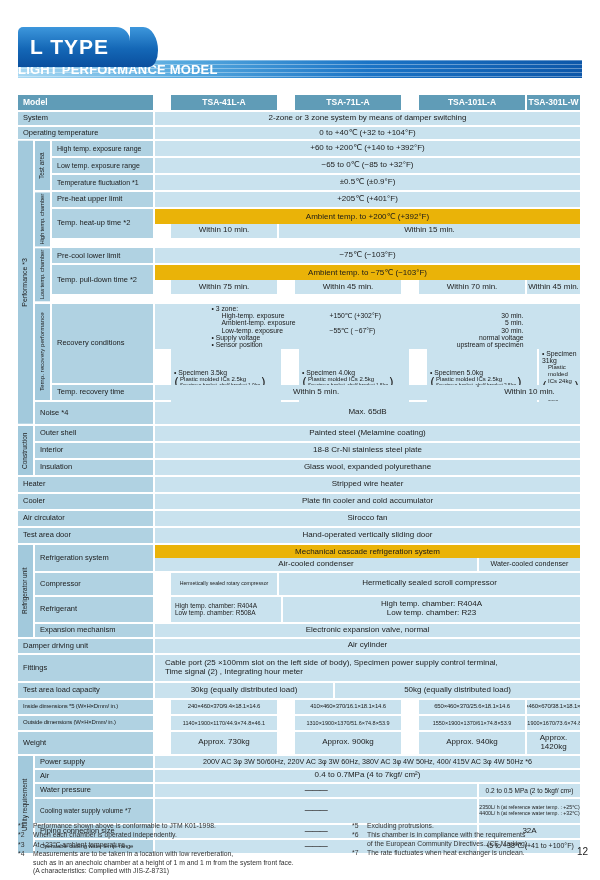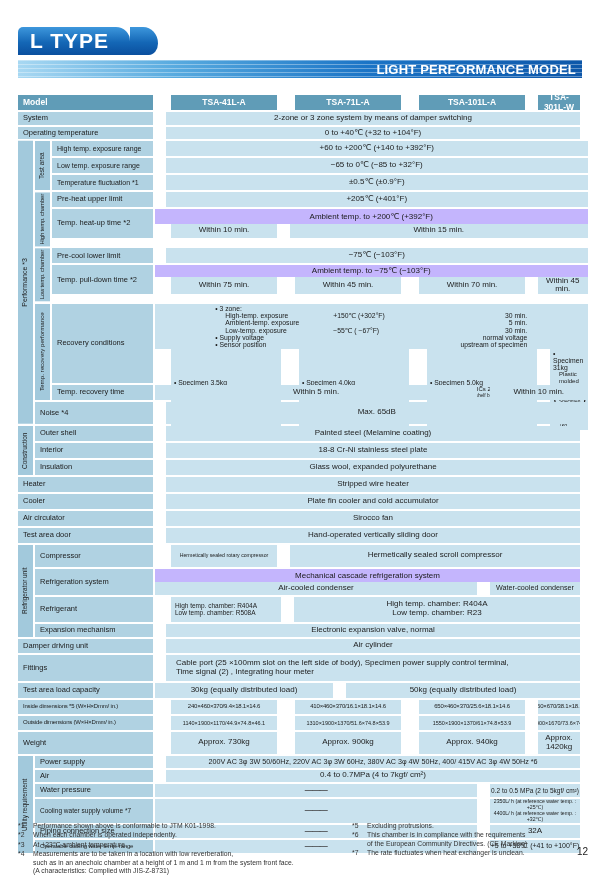--- a/index.html
+++ b/index.html
@@ -1,30 +1,30 @@
 <!DOCTYPE html>
 <html><head>
 <meta charset="utf-8">
 <style>
   html,body{margin:0;padding:0;background:#fff;}
   #page{position:relative;width:600px;height:880px;background:#fff;
         font-family:"Liberation Sans","DejaVu Sans",sans-serif;color:#1a1a1a;overflow:hidden;}
 
   
-  .ltab{position:absolute;left:18px;top:27px;width:112px;height:28px;
+  .ltab{position:absolute;left:18px;top:27px;width:112px;height:40px;
         background:linear-gradient(180deg,#3d97dc 0%,#1467b6 55%,#0a4f9e 100%);
         border-radius:5px 14px 0 0;z-index:2;
         display:flex;align-items:center;}
   .ltab::after{content:"";position:absolute;left:100%;top:0;width:28px;height:100%;
         background:linear-gradient(180deg,#3d97dc 0%,#1467b6 55%,#0a4f9e 100%);
         border-radius:0 90% 55% 0/0 100% 70% 0;}
   .ltab span{color:#fff;font-size:21px;font-weight:bold;letter-spacing:1px;padding-left:12px;}
   .stripe{position:absolute;left:18px;top:60px;width:564px;height:18px;
         background:linear-gradient(90deg,#a8d8f2 0%,#57aadf 28%,#1b74c6 62%,#0d57a9 100%);
-        z-index:1;display:flex;align-items:center;justify-content:flex-end;}
+        z-index:1;display:flex;align-items:center;justify-content:flex-start;}
   .stripe::before{content:"";position:absolute;inset:0;
         background:repeating-linear-gradient(180deg,rgba(255,255,255,.35) 0 1px,rgba(255,255,255,0) 1px 4px);}
   .stripe span{position:relative;color:#fff;font-size:13px;font-weight:bold;padding-right:6px;letter-spacing:.2px;}
 
   
   .tbl{position:absolute;left:18px;top:95px;width:562px;display:flex;flex-direction:column;gap:2px;}
   .r{display:flex;gap:2px;}
   .gw{display:flex;gap:2px;}
   .col{display:flex;flex-direction:column;gap:2px;flex:1;}
   .cell{display:flex;align-items:center;justify-content:center;background:#c9e2ee;
@@ -36,32 +36,32 @@
   .vlabel{writing-mode:vertical-rl;transform:rotate(180deg);font-size:6.5px;
         letter-spacing:0;line-height:6.8px;padding:2px 0;}
   .nowrap{white-space:nowrap;}
   .g{width:15px;flex:none;}
   .wl{width:130px;flex:none;}
   .wl1{width:113px;flex:none;}
   .wl2{width:96px;flex:none;text-align:center;}
   .c1{width:106px;flex:none;margin-left:16px;}
   .c12{width:178px;flex:none;}
   .c13{width:322px;flex:none;}
-  .fx{flex:1;margin-left:11px;}
+  .fx{flex:1;}
   .h12{height:12px}.h13{height:13px}.h14{height:14px}.h15{height:15px}.h16{height:22px}
   .h24{height:24px}.h25{height:25px}.h26{height:26px}.h29{height:29px}.h79{height:79px}
   .f52{font-size:5.2px}.f55{font-size:5.5px}.f6{font-size:6px;letter-spacing:-.2px}
   .f62{font-size:6.2px}.f65{font-size:6.5px}.f7{font-size:7px}.f72{font-size:7.2px}
   .leftal{justify-content:flex-start;text-align:left;padding-left:10px;}
   .pre{white-space:pre-line;}
   .dashcell{font-weight:bold;letter-spacing:-.5px;color:#3a3a3a;}
 
   
   .vs{flex:1;display:flex;flex-direction:column;}
-  .vs .t{flex:1;background:#c4b5fd;display:flex;align-items:center;justify-content:center;font-size:8px;text-align:center;}
+  .vs .t{flex:1;background:#eab308;display:flex;align-items:center;justify-content:center;font-size:8px;text-align:center;}
   .vs .b{flex:1;display:flex;gap:2px;}
   .vs .b .cell{height:auto;}
 
   
   .two{flex-direction:column;justify-content:center;}
   .two.leftcol{align-items:flex-start;padding-left:4px;}
 
   
   .rec{flex:1;display:flex;flex-direction:column;}
   .rtop{height:46px;background:#c9e2ee;display:flex;justify-content:center;padding-top:1px;}
@@ -313,35 +313,35 @@
       <div class="cell fx">Sirocco fan</div>
     </div>
     <div class="r h15">
       <div class="cell lbl wl">Test area door</div>
       <div class="cell fx">Hand-operated vertically sliding door</div>
     </div>
 
     <div class="gw">
       <div class="cell grp g vlabel nowrap">Refrigerator unit</div>
       <div class="col">
-        <div class="r h16">
-          <div class="cell lbl wl1">Compressor</div>
-          <div class="cell c1 f52">Hermetically sealed rotary compressor</div>
-          <div class="cell fx">Hermetically sealed scroll compressor</div>
-        </div>
         <div class="r h26">
           <div class="cell lbl wl1">Refrigeration system</div>
           <div class="vs">
             <div class="t">Mechanical cascade refrigeration system</div>
             <div class="b">
               <div class="cell c13">Air-cooled condenser</div>
               <div class="cell fx f72">Water-cooled condenser</div>
             </div>
           </div>
         </div>
+        <div class="r h16">
+          <div class="cell lbl wl1">Compressor</div>
+          <div class="cell c1 f52">Hermetically sealed rotary compressor</div>
+          <div class="cell fx">Hermetically sealed scroll compressor</div>
+        </div>
         <div class="r h25">
           <div class="cell lbl wl1">Refrigerant</div>
           <div class="cell c1 two leftcol f65">
             <span>High temp. chamber: R404A</span>
             <span>Low temp. chamber: R508A</span>
           </div>
           <div class="cell fx two">
             <span>High temp. chamber: R404A</span>
             <span>Low temp. chamber: R23</span>
           </div>

